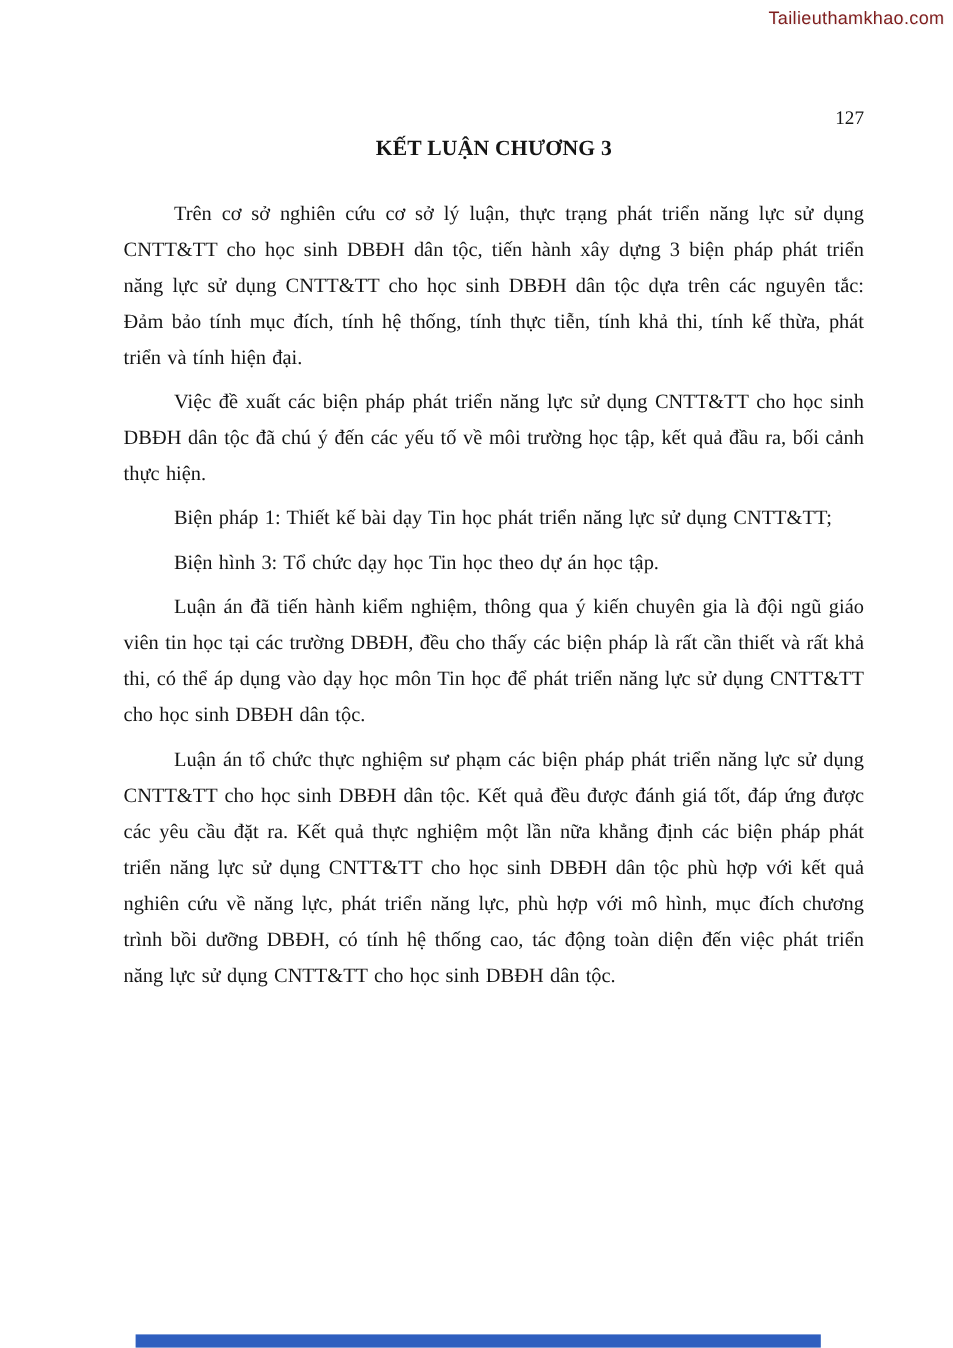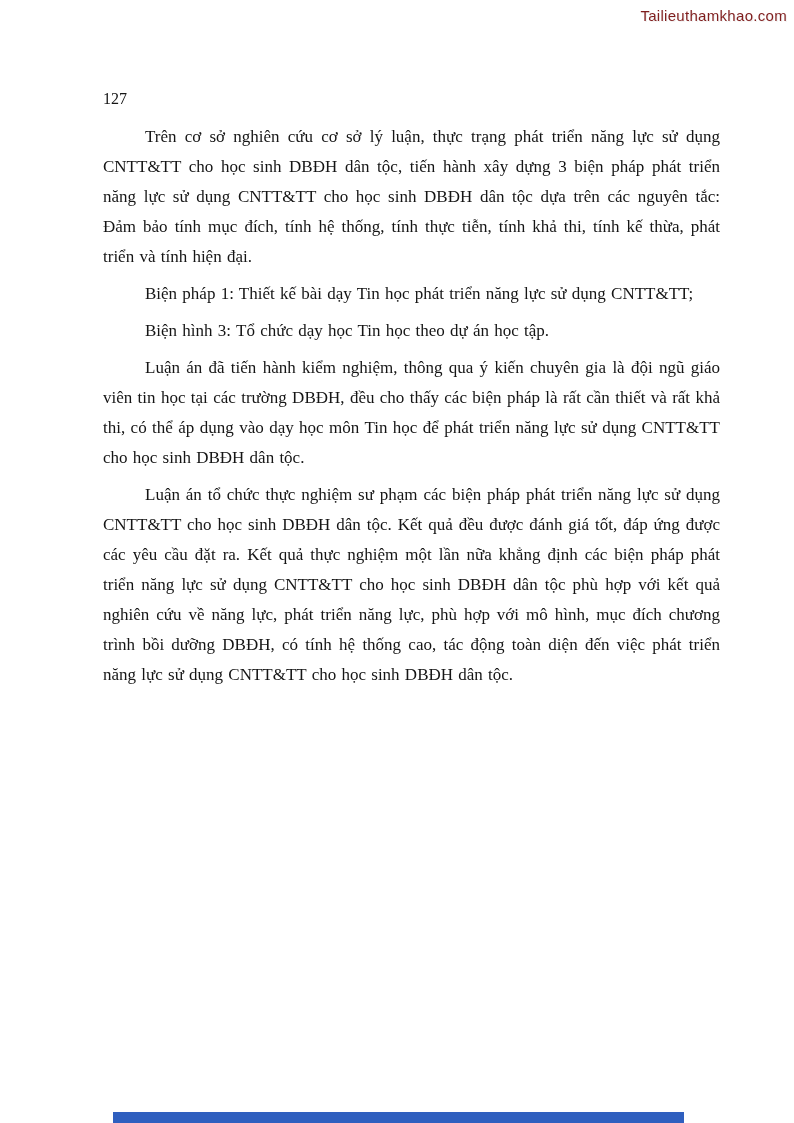--- a/index.html
+++ b/index.html
@@ -22,33 +22,33 @@
     letter-spacing: 0.3px;
   }
   .content {
     position: absolute;
     left: 103px;
     top: 88px;
     width: 617px;
     color: #151515;
   }
   .page-number {
-    text-align: left;
+    text-align: right;
     font-size: 16px;
     line-height: 22px;
   }
   .doc-title {
     text-align: center;
     font-size: 18px;
     font-weight: bold;
     line-height: 27px;
     letter-spacing: 0.2px;
   }
   .paragraphs {
-    margin-top: 12px;
+    margin-top: 26px;
   }
   .paragraphs p {
     margin: 0 0 7px 0;
     font-size: 17px;
     line-height: 30px;
     text-align: justify;
     text-indent: 42px;
     word-spacing: 1px;
   }
   .bottom-bar {
@@ -59,22 +59,24 @@
     height: 11px;
   }
 </style>
 </head>
 <body>
 
 <div class="watermark" style="color: #7f1d1d;">Tailieuthamkhao.com</div>
 
 <main class="content">
   <div class="page-number">127</div>
+  <h1 class="doc-title" style="margin:0;">KẾT LUẬN CHƯƠNG 3</h1>
   <div class="paragraphs">
       <p>Trên cơ sở nghiên cứu cơ sở lý luận, thực trạng phát triển năng lực sử dụng CNTT&amp;TT cho học sinh DBĐH dân tộc, tiến hành xây dựng 3 biện pháp phát triển năng lực sử dụng CNTT&amp;TT cho học sinh DBĐH dân tộc dựa trên các nguyên tắc: Đảm bảo tính mục đích, tính hệ thống, tính thực tiễn, tính khả thi, tính kế thừa, phát triển và tính hiện đại.</p>
+      <p>Việc đề xuất các biện pháp phát triển năng lực sử dụng CNTT&amp;TT cho học sinh DBĐH dân tộc đã chú ý đến các yếu tố về môi trường học tập, kết quả đầu ra, bối cảnh thực hiện.</p>
       <p>Biện pháp 1: Thiết kế bài dạy Tin học phát triển năng lực sử dụng CNTT&amp;TT;</p>
       <p>Biện hình 3: Tổ chức dạy học Tin học theo dự án học tập.</p>
       <p>Luận án đã tiến hành kiểm nghiệm, thông qua ý kiến chuyên gia là đội ngũ giáo viên tin học tại các trường DBĐH, đều cho thấy các biện pháp là rất cần thiết và rất khả thi, có thể áp dụng vào dạy học môn Tin học để phát triển năng lực sử dụng CNTT&amp;TT cho học sinh DBĐH dân tộc.</p>
       <p>Luận án tổ chức thực nghiệm sư phạm các biện pháp phát triển năng lực sử dụng CNTT&amp;TT cho học sinh DBĐH dân tộc. Kết quả đều được đánh giá tốt, đáp ứng được các yêu cầu đặt ra. Kết quả thực nghiệm một lần nữa khẳng định các biện pháp phát triển năng lực sử dụng CNTT&amp;TT cho học sinh DBĐH dân tộc phù hợp với kết quả nghiên cứu về năng lực, phát triển năng lực, phù hợp với mô hình, mục đích chương trình bồi dưỡng DBĐH, có tính hệ thống cao, tác động toàn diện đến việc phát triển năng lực sử dụng CNTT&amp;TT cho học sinh DBĐH dân tộc.</p>
     </div>
 </main>
 
 <div class="bottom-bar" style="background: rgb(47, 95, 191);"></div>
 
 </body></html>

